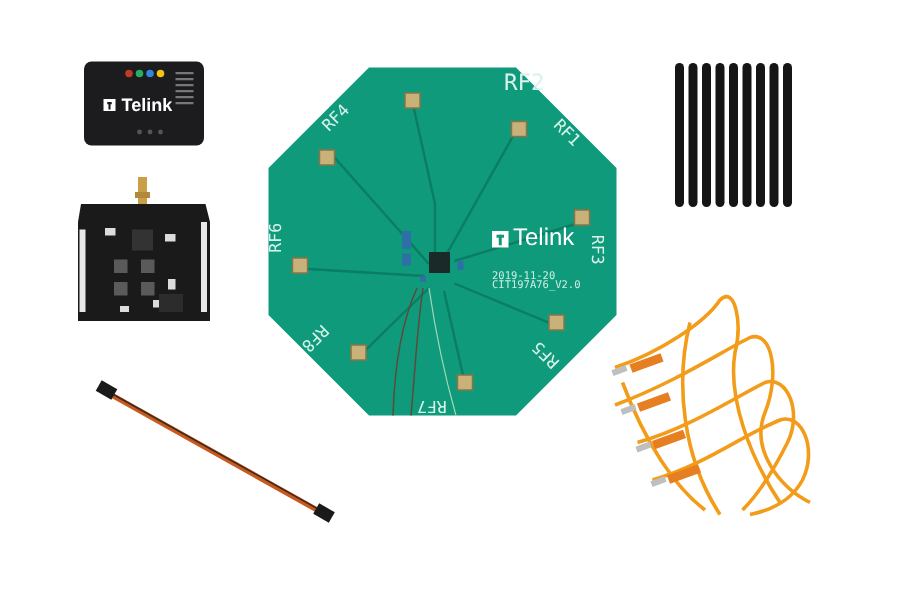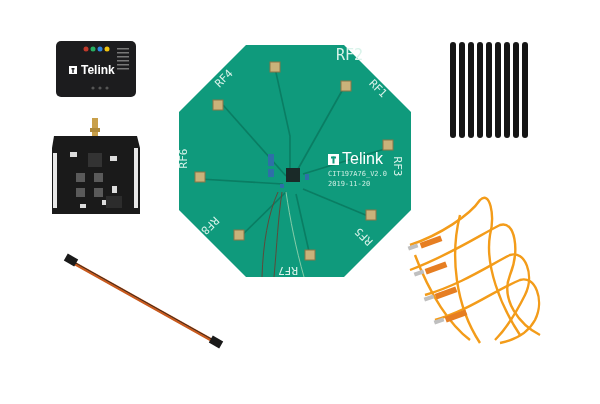--- a/index.html
+++ b/index.html
@@ -116,21 +116,21 @@
   <span class="abs" style="left:115px;top:2px;color:#d9f3ea;font-size:15px;font-family:'DejaVu Sans Mono',monospace;margin-left:43px;">RF2</span>
   <span class="abs" style="left:190px;top:38px;color:#d9f3ea;font-size:11px;font-family:'DejaVu Sans Mono',monospace;transform:rotate(45deg);">RF1</span>
   <span class="abs" style="left:36px;top:28px;color:#d9f3ea;font-size:11px;font-family:'DejaVu Sans Mono',monospace;transform:rotate(-45deg);">RF4</span>
   <span class="abs" style="left:210px;top:116px;color:#d9f3ea;font-size:11px;font-family:'DejaVu Sans Mono',monospace;transform:rotate(90deg);">RF3</span>
   <span class="abs" style="left:-4px;top:108px;color:#d9f3ea;font-size:11px;font-family:'DejaVu Sans Mono',monospace;transform:rotate(-90deg);">RF6</span>
   <span class="abs" style="left:176px;top:186px;color:#d9f3ea;font-size:11px;font-family:'DejaVu Sans Mono',monospace;transform:rotate(-135deg);">RF5</span>
   <span class="abs" style="left:22px;top:175px;color:#d9f3ea;font-size:11px;font-family:'DejaVu Sans Mono',monospace;transform:rotate(135deg);">RF8</span>
   <span class="abs" style="left:100px;top:220px;color:#d9f3ea;font-size:11px;font-family:'DejaVu Sans Mono',monospace;transform:rotate(180deg);">RF7</span>
 
   <span class="abs" style="left:164px;top:106px;color:#ffffff;font-size:16px;font-family:'Liberation Sans',sans-serif;">Telink</span>
-  <span class="abs" style="left:150px;top:126px;color:#cdeee3;font-size:7px;font-family:'DejaVu Sans Mono',monospace;">CIT197A76_V2.0</span>
+  <span class="abs" style="left:150px;top:142px;color:#cdeee3;font-size:7px;font-family:'DejaVu Sans Mono',monospace;">CIT197A76_V2.0</span>
   <span class="abs" style="left:150px;top:136px;color:#cdeee3;font-size:7px;font-family:'DejaVu Sans Mono',monospace;">2019-11-20</span>
 </div>
 
 <div class="abs" style="left:448px;top:40px;width:84px;height:100px;">
   <svg width="84" height="100" viewBox="0 0 84 100">
     <g fill="#151515">
       <rect x="2" y="2" width="6" height="96" rx="3"></rect>
       <rect x="11" y="2" width="6" height="96" rx="3"></rect>
       <rect x="20" y="2" width="6" height="96" rx="3"></rect>
       <rect x="29" y="2" width="6" height="96" rx="3"></rect>

